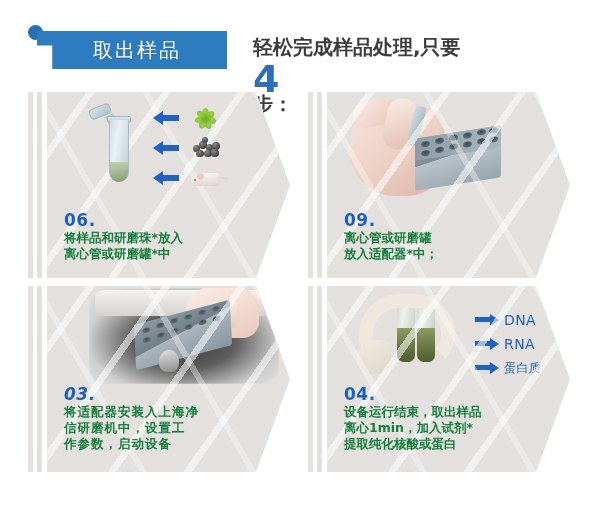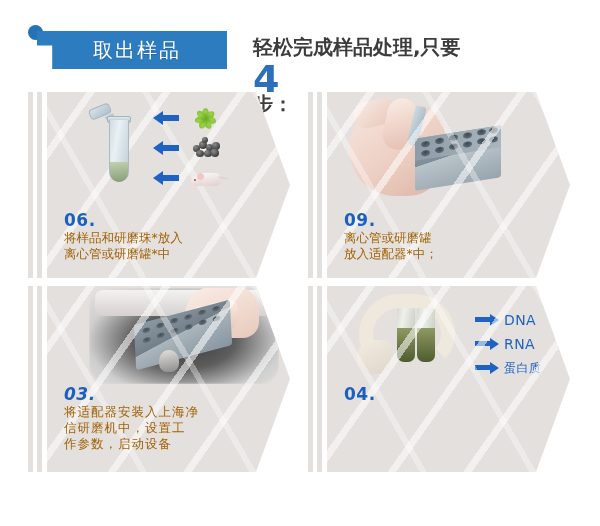--- a/index.html
+++ b/index.html
@@ -74,22 +74,22 @@
         rgba(255,255,255,.35) 40px, rgba(255,255,255,.35) 46px,
         rgba(255,255,255,0) 46px, rgba(255,255,255,0) 95px);
     pointer-events:none;
   }
 
   .num{
     position:absolute;font-size:17px;font-weight:bold;color:#1b5fc0;
     letter-spacing:0.5px;
   }
   .desc{
-    position:absolute;font-size:12.5px;line-height:16px;color:#a16207;
-    font-weight:normal;width:190px;
+    position:absolute;font-size:12.5px;line-height:16px;color:#15803d;
+    font-weight:bold;width:190px;
   }
   .c1 .num,.c2 .num,.c3 .num,.c4 .num{left:36px;}
   .c1 .desc,.c2 .desc,.c3 .desc,.c4 .desc{left:36px;}
   .c1 .num{top:118px;} .c1 .desc{top:138px;}
   .c2 .num{top:118px;} .c2 .desc{top:138px;}
   .c3 .num{top:98px;font-style:italic;}  .c3 .desc{top:118px;letter-spacing:1px;}
   .c4 .num{top:98px;}  .c4 .desc{top:118px;}
   .tube{position:absolute;left:48px;top:12px;width:46px;height:92px;}
   .tube-body{
     position:absolute;left:14px;top:16px;width:20px;height:62px;
@@ -465,18 +465,21 @@
                 <i class="head"></i>
             </span>
             <span class="olabel cn">蛋白质</span>
           </div>
         </div>
 
         <div class="wm"></div>
         <div class="wm2"></div>
       </div>
       <div class="num">04.</div>
+      <div class="desc" style="white-space:pre-line">设备运行结束，取出样品
+离心1min，加入试剂*
+提取纯化核酸或蛋白</div>
     </div>
 
   </div>
 
 
 </div>
 
 </body></html>

